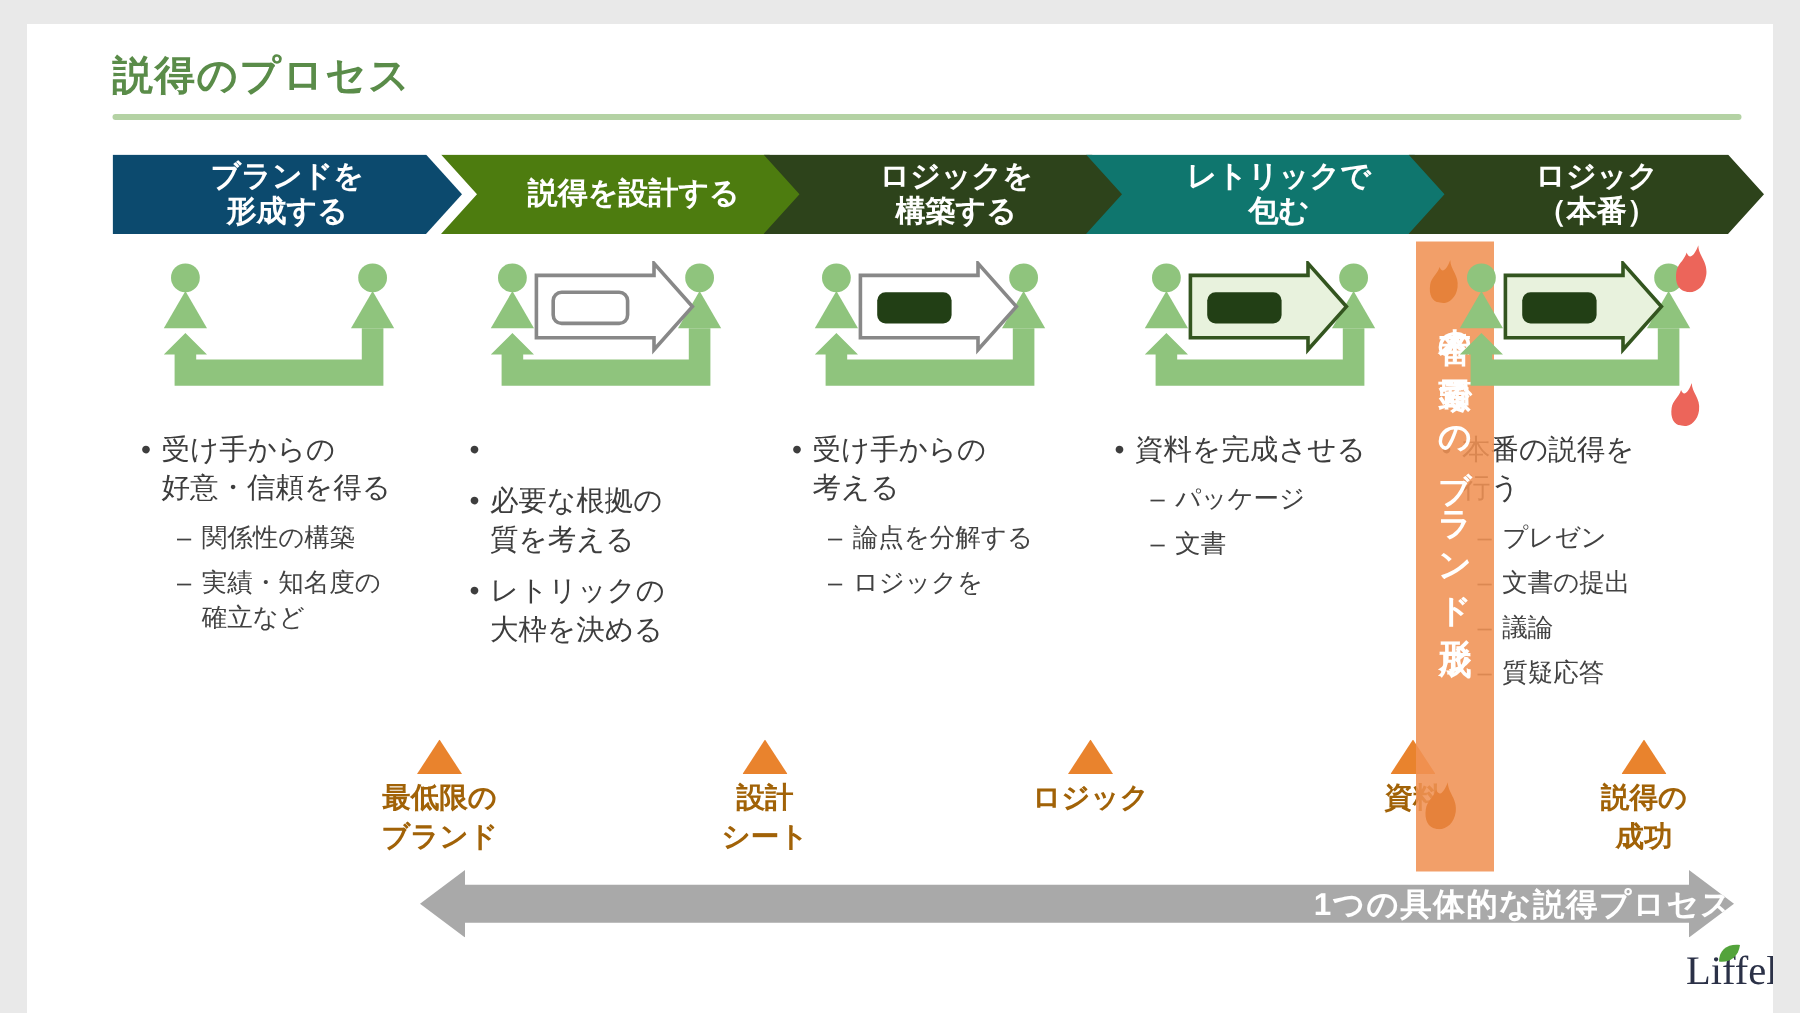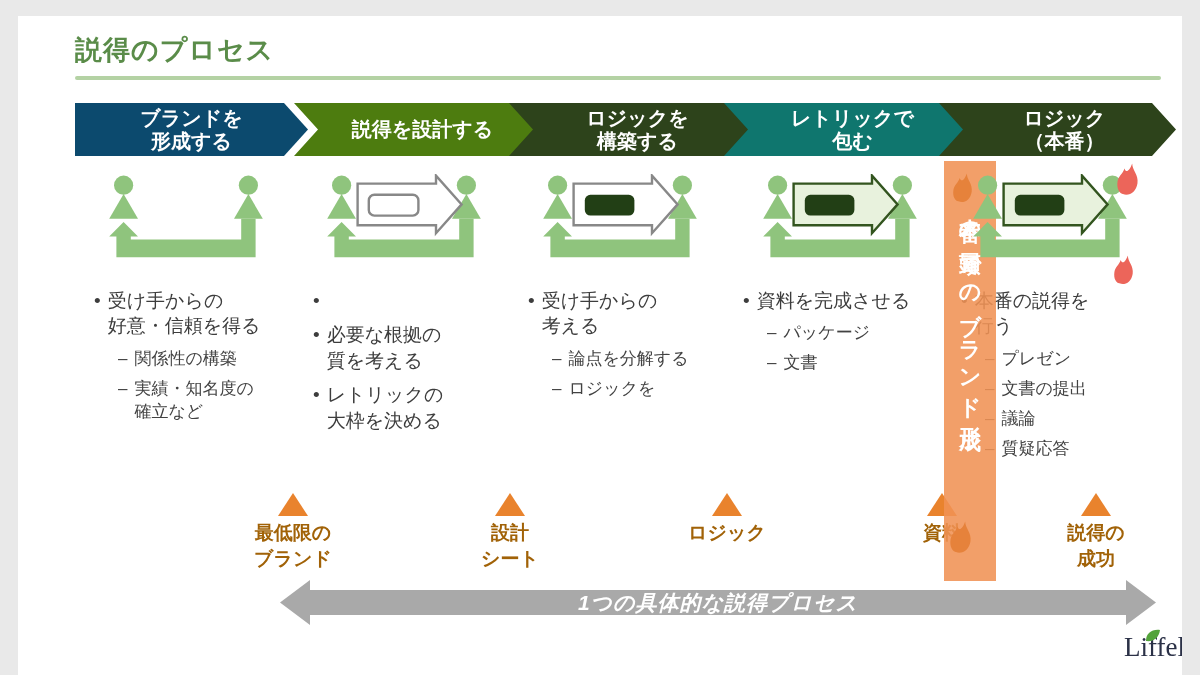--- a/index.html
+++ b/index.html
@@ -76,21 +76,21 @@
     width:30px;height:23px;margin:0 auto 4px auto;background:#e9832d;
     clip-path:polygon(50% 0,100% 100%,0 100%);
   }
   .milestone-label{font-size:19px;font-weight:bold;color:#a16207;line-height:1.35;}
 
   
   .timeline{
     position:absolute;left:262px;top:564px;width:876px;height:45px;background:#a9a9a9;
     clip-path:polygon(0% 50%,30px 0%,30px 22%,calc(100% - 30px) 22%,calc(100% - 30px) 0%,
                       100% 50%,calc(100% - 30px) 100%,calc(100% - 30px) 78%,30px 78%,30px 100%);
-    display:flex;align-items:center;justify-content:center;z-index:6;font-style:italic;
+    display:flex;align-items:center;justify-content:flex-end;z-index:6;
   }
   .timeline-label{color:#ffffff;font-weight:bold;font-size:21px;letter-spacing:1px;}
 
   
   .logo{
     position:absolute;left:1106px;top:616px;font-family:"Liberation Serif",serif;
     font-size:27px;color:#2b3147;z-index:3;
   }
   .leaf{position:absolute;left:21px;top:-3px;}
 </style>

